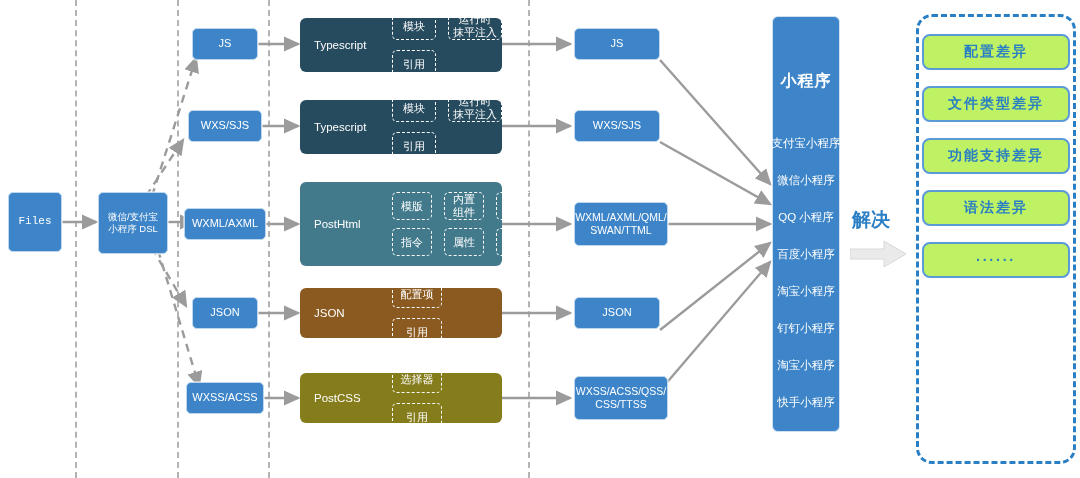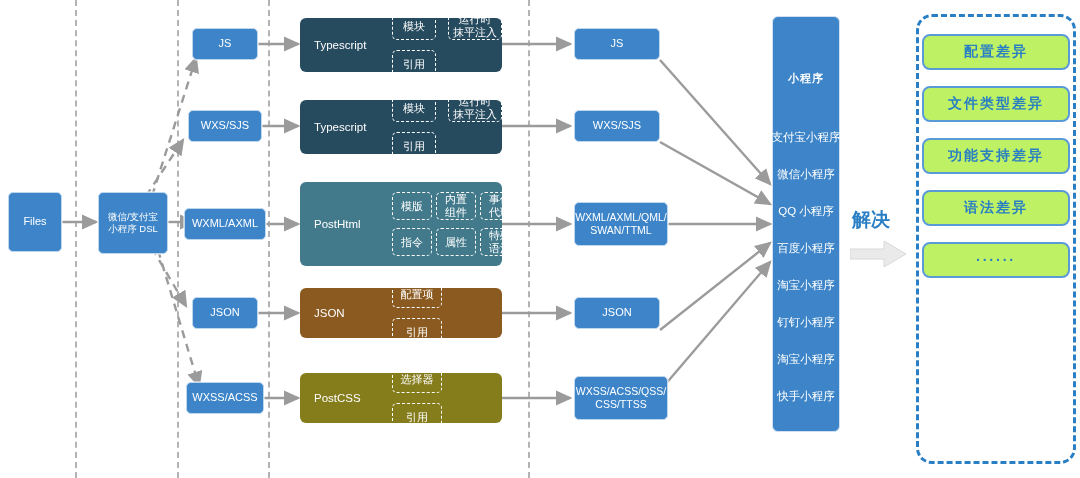--- a/index.html
+++ b/index.html
@@ -11,32 +11,32 @@
   .box{position:absolute;box-sizing:border-box;border-radius:5px;
        display:flex;align-items:center;justify-content:center;text-align:center;
        color:#fff;line-height:1.25;}
   .blue{background:#3d85c8;border:1px solid #bdd7ee;box-shadow:0 0 0 1px rgba(255,255,255,.5);}
   .blue-sm{font-size:11px;}
 
   .stage{position:absolute;box-sizing:border-box;border-radius:6px;display:flex;
          align-items:center;padding-left:14px;color:#ffffff;}
   .stage .sname{font-size:11.5px;white-space:nowrap;width:78px;flex:0 0 78px;text-align:left;}
   .stage .tags{display:flex;flex-wrap:wrap;align-items:center;gap:10px 12px;}
-  .stage .tagrow{display:flex;gap:4px;}
+  .stage .tagrow{display:flex;gap:12px;}
   .tag{border:1.6px dashed #ffffff;border-radius:5px;color:#fff;font-size:11px;
        display:flex;align-items:center;justify-content:center;text-align:center;line-height:1.15;
        box-sizing:border-box;}
   .navy{background:#264a5e;}
   .teal{background:#427a8c;}
   .brown{background:#8a5a20;}
   .olive{background:#857c1c;}
 
   .mpcol{position:absolute;background:#3d85c8;border-radius:6px;border:1px solid #cfe1f2;
          color:#fff;box-sizing:border-box;display:flex;flex-direction:column;align-items:center;}
-  .mpcol .mptitle{font-size:11px;font-weight:bold;margin-top:54px;letter-spacing:1px;}
+  .mpcol .mptitle{font-size:16px;font-weight:bold;margin-top:54px;letter-spacing:1px;}
   .mpcol .mpitem{font-size:11.5px;margin-top:22px;white-space:nowrap;}
   .mpcol .mpitem.first{margin-top:44px;}
 
   .solve{position:absolute;color:#2a7fc4;font-size:19px;font-weight:bold;}
   .arrow-right{position:absolute;}
 
   .panel{position:absolute;box-sizing:border-box;border:3px dashed #2a7fc4;border-radius:16px;
          display:flex;flex-direction:column;align-items:center;}
   .pitem{box-sizing:border-box;width:148px;height:36px;background:#bef264;border:2px solid #5b9bd5;
          border-radius:8px;color:#2a7fc4;font-size:14px;font-weight:bold;letter-spacing:2px;
@@ -90,21 +90,21 @@
       <line x1="502" y1="398" x2="570" y2="398" marker-end="url(#ah)"></line>
 
       <line x1="660" y1="60" x2="770" y2="184" marker-end="url(#ah)"></line>
       <line x1="660" y1="142" x2="770" y2="204" marker-end="url(#ah)"></line>
       <line x1="660" y1="224" x2="770" y2="224" marker-end="url(#ah)"></line>
       <line x1="660" y1="330" x2="770" y2="243" marker-end="url(#ah)"></line>
       <line x1="640" y1="414" x2="770" y2="262" marker-end="url(#ah)"></line>
     </g>
   </svg>
 
-  <div class="box blue blue-sm" style="left:8px;top:192px;width:54px;height:60px;">
+  <div class="box blue blue-sm" style="left:8px;top:192px;width:54px;height:60px;font-family:Liberation Mono, monospace;">
     <span>Files</span>
   </div>
 
   <div class="box blue" style="left:98px;top:192px;width:70px;height:62px;font-size:9.5px;flex-direction:column;">
     <span>微信/支付宝</span>
     <span>小程序 DSL</span>
   </div>
 
   <div class="box blue blue-sm" style="left:192px;top:28px;width:66px;height:32px;">
     <span>JS</span>

